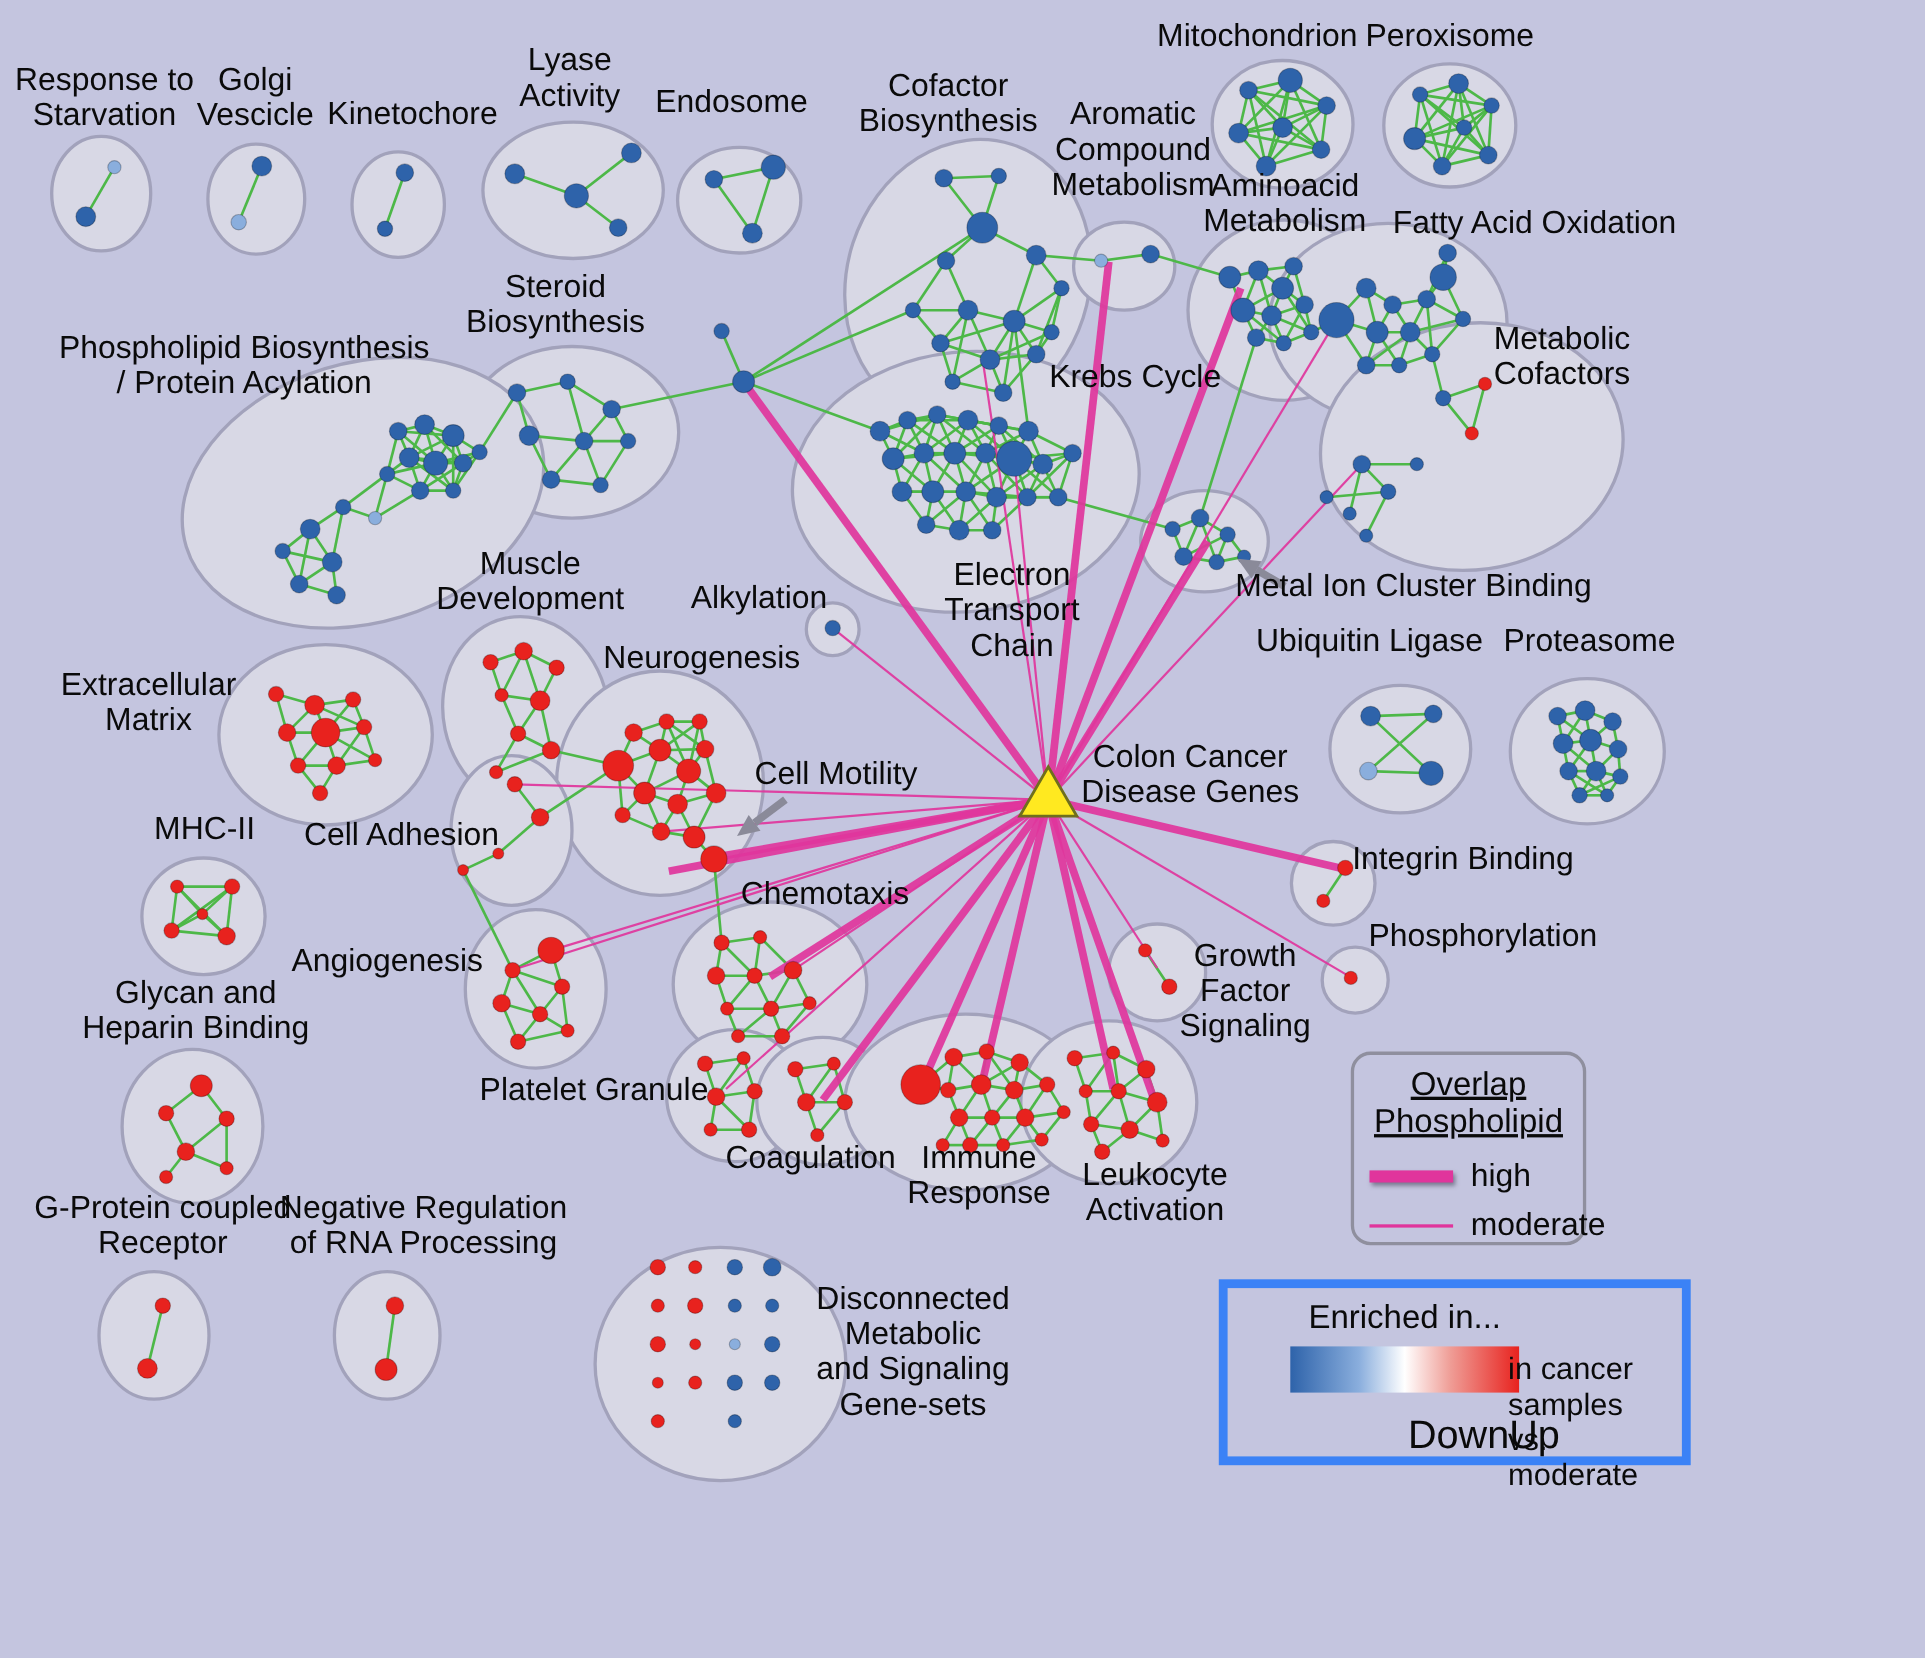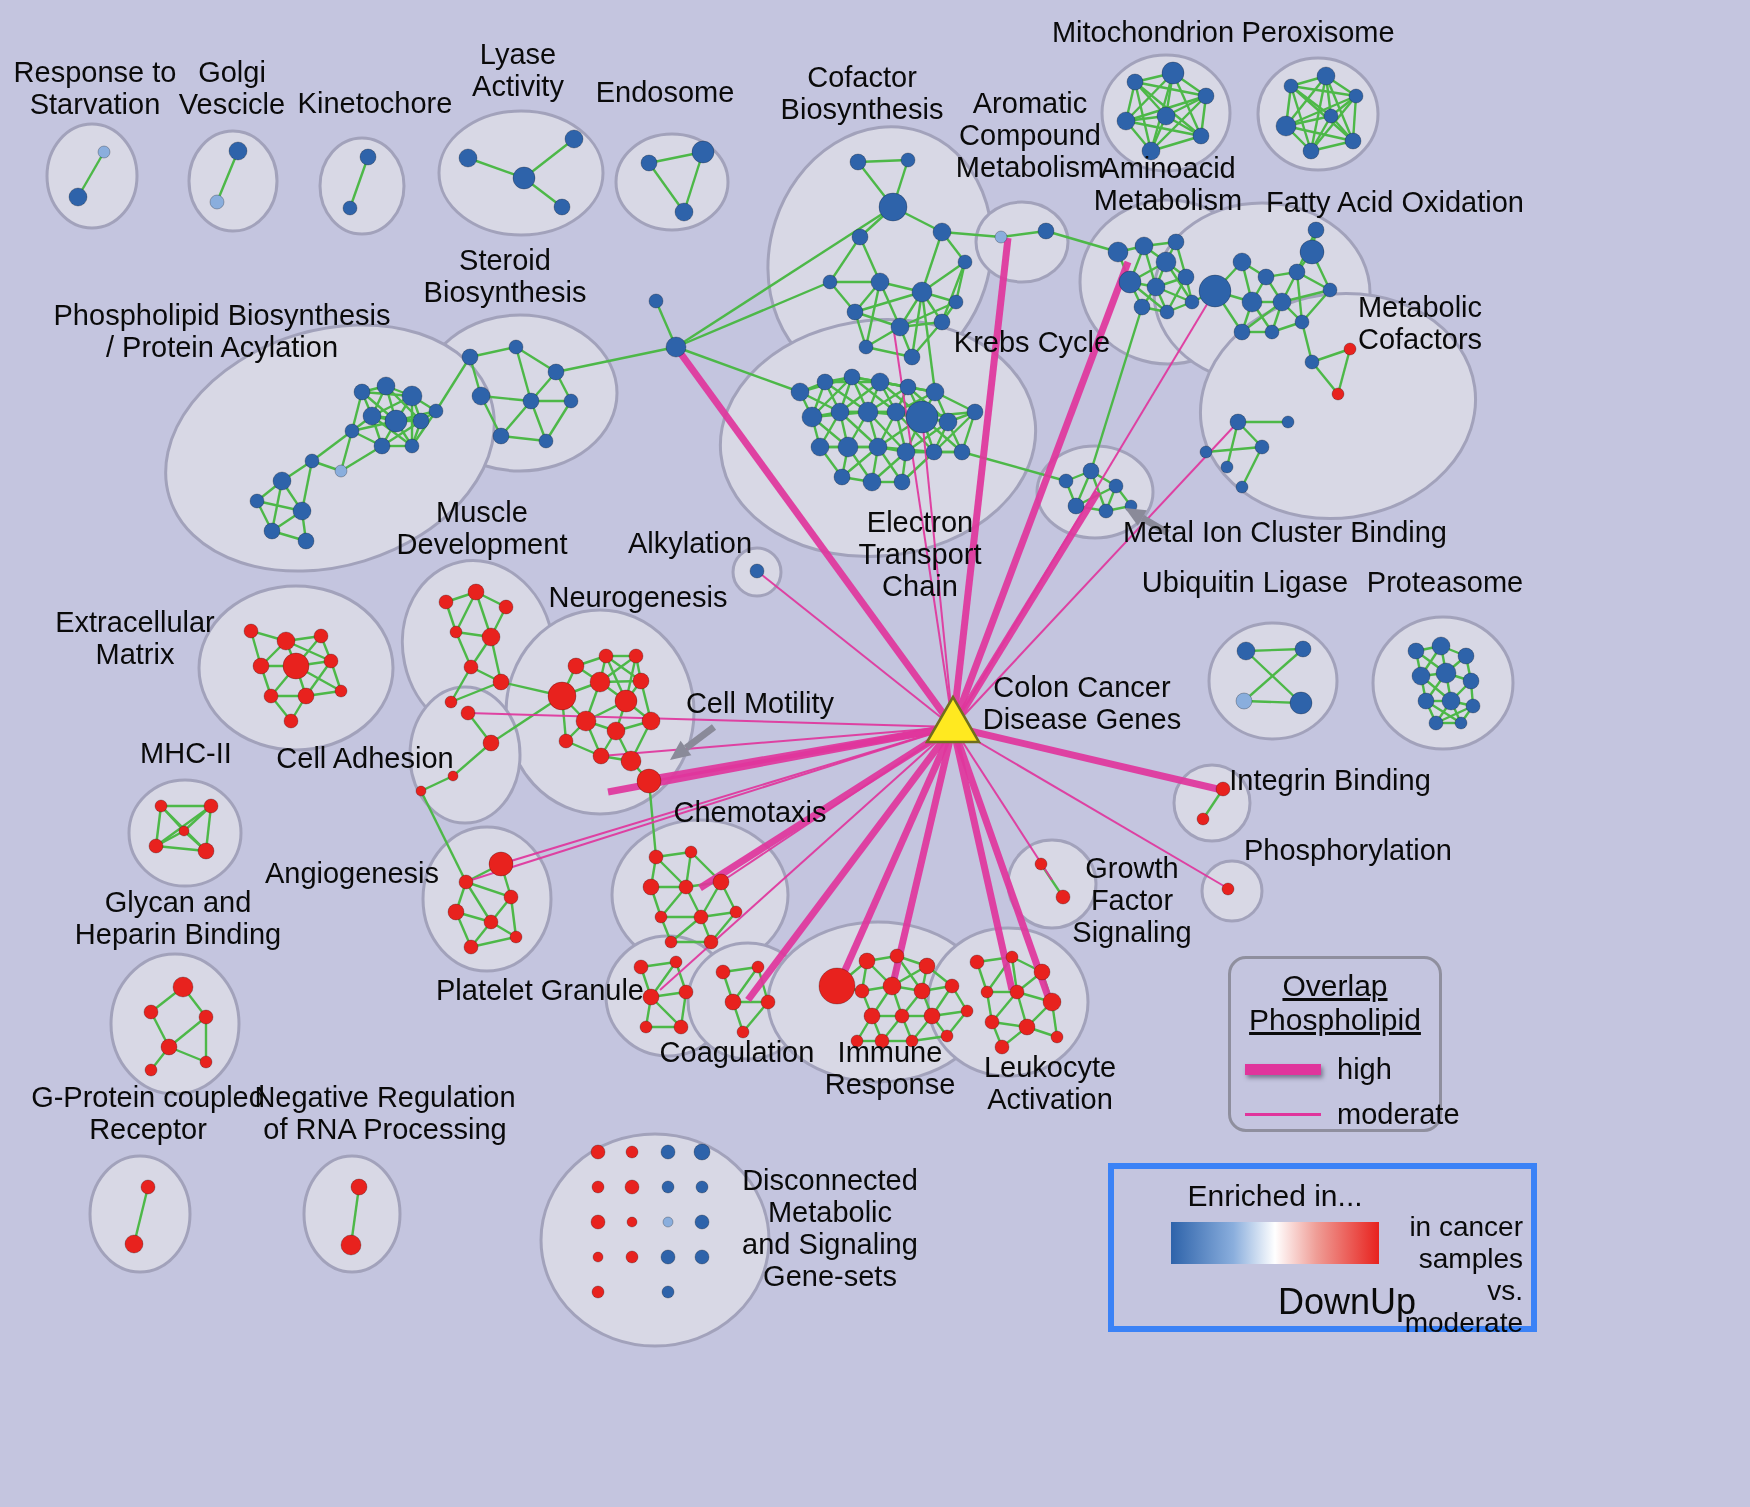--- a/index.html
+++ b/index.html
@@ -13,25 +13,25 @@
     display:flex;flex-direction:column;align-items:center;padding-top:10px;color:#0a0a0a;}
   .lo-title{font-size:30px;line-height:34px;text-align:center;text-decoration:underline;}
   .lo-rows{width:100%;padding:10px 14px 0 14px;box-sizing:border-box;}
   .lo-row{display:flex;align-items:center;height:45px;}
   .swatch{display:inline-block;width:76px;flex:0 0 76px;background:#e0359c;}
   .swatch.high{height:11px;box-shadow:2px 3px 4px rgba(60,60,80,.55);}
   .swatch.moderate{height:3px;}
   .lo-label{font-size:29px;margin-left:16px;}
   
   .legend-enriched{position:absolute;left:1108px;top:1163px;width:429px;height:169px;
-    border:6px solid #3b82f6;box-sizing:border-box;color:#0a0a0a;background:transparent;}
+    border:8px solid #3b82f6;box-sizing:border-box;color:#0a0a0a;background:transparent;}
   .le-title{position:absolute;left:57px;top:10px;width:208px;text-align:center;font-size:30px;}
   .le-bar{position:absolute;left:57px;top:53px;width:208px;height:42px;}
   .le-ends{position:absolute;left:26px;top:112px;width:276px;display:flex;justify-content:flex-end;font-size:36px;}
-  .le-note{position:absolute;right:8px;top:42px;width:150px;text-align:right;font-size:28px;line-height:32px;}
+  .le-note{position:absolute;right:8px;top:58px;width:150px;text-align:left;font-size:28px;line-height:32px;}
 </style>
 </head>
 <body>
 
 <div class="stage">
 
   <svg id="figure-svg" width="1750" height="1507" viewBox="0 0 1750 1507">
       <g>
         <ellipse cx="92" cy="176" rx="45" ry="52" fill="#d8d8e5" stroke="#a2a2bb" stroke-width="3"></ellipse>
         <ellipse cx="233" cy="181" rx="44" ry="50" fill="#d8d8e5" stroke="#a2a2bb" stroke-width="3"></ellipse>

